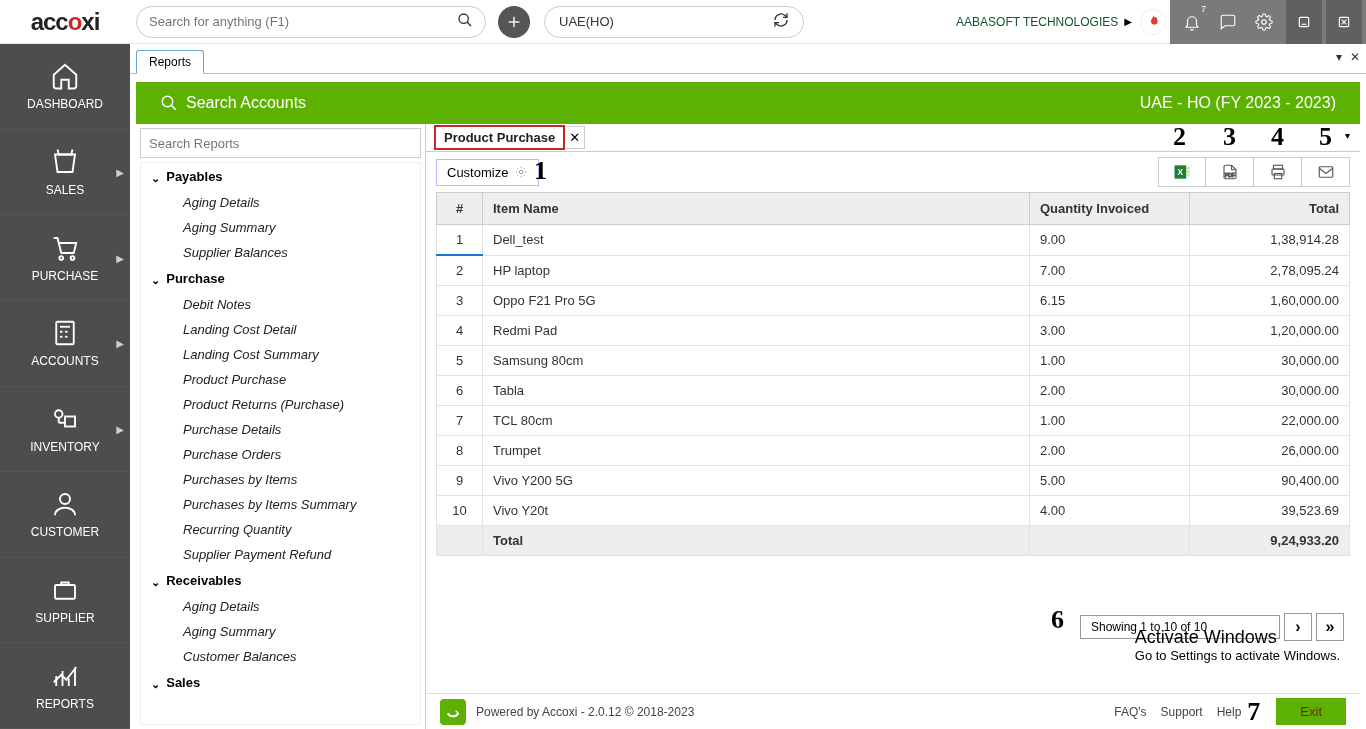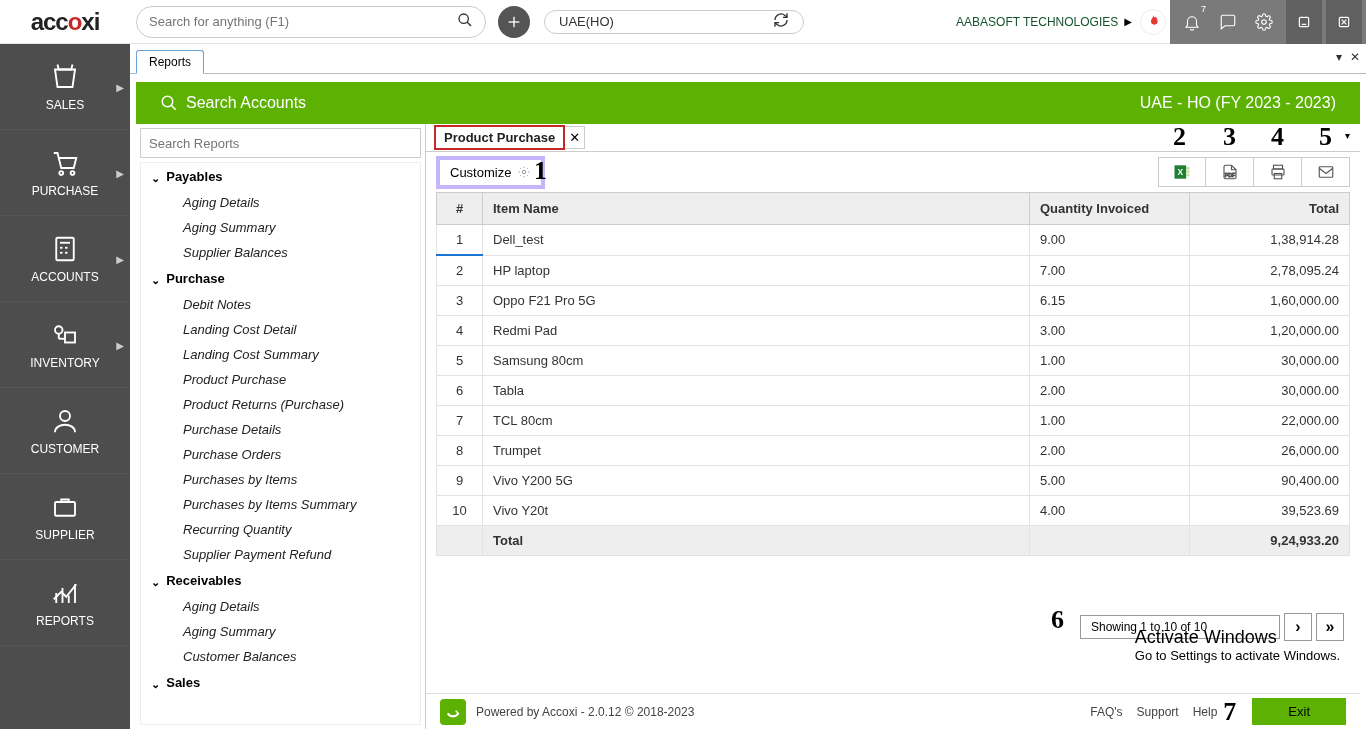--- a/index.html
+++ b/index.html
@@ -5,21 +5,21 @@
 * { box-sizing: border-box; margin: 0; padding: 0; font-family: "Segoe UI", Arial, sans-serif; }
 html, body { width: 1366px; height: 729px; overflow: hidden; background: #fff; }
 
 
 .topbar { height: 44px; display: flex; align-items: center; background: #fff; border-bottom: 1px solid #e5e5e5; }
 .logo { width: 130px; height: 44px; display: flex; align-items: center; justify-content: center; font-weight: 900; font-size: 24px; letter-spacing: -1px; color: #222; }
 .logo .red { color: #c62828; }
 .search-global { flex: 0 0 350px; height: 32px; margin-left: 6px; border: 1px solid #ccc; border-radius: 16px; display: flex; align-items: center; padding: 0 12px; color: #888; font-size: 13px; background:#fff;}
 .search-global input { border: none; outline: none; flex: 1; font-size: 13px; color:#333;}
 .round-btn { width: 32px; height: 32px; border-radius: 50%; background: #555; color: #fff; display:flex;align-items:center;justify-content:center;font-size:20px;margin-left:12px;cursor:pointer;}
-.company-pill { flex: 0 0 260px; height: 24px; margin-left: 14px; border: 1px solid #ccc; border-radius: 16px; display: flex; align-items: center; padding: 0 14px; font-size: 13px; color:#333; justify-content:space-between;}
+.company-pill { flex: 0 0 260px; height: 32px; margin-left: 14px; border: 1px solid #ccc; border-radius: 16px; display: flex; align-items: center; padding: 0 14px; font-size: 13px; color:#333; justify-content:space-between;}
 .topbar-spacer { flex: 1; }
 .org-name { font-size: 12px; color:#14532d; margin-right:6px;}
 .fire-badge { width:26px;height:26px;border-radius:50%;background:#fff;display:flex;align-items:center;justify-content:center;margin-right:4px;border:1px solid #eee;}
 .gray-tools { height:44px; background:#7a7a7a; display:flex; align-items:center; padding:0 4px;}
 .gray-tool { width:36px;height:44px;display:flex;align-items:center;justify-content:center;color:#fff;cursor:pointer;position:relative;}
 .gray-tool-d { width:36px;height:44px;display:flex;align-items:center;justify-content:center;color:#fff;cursor:pointer;background:#606060;margin-left:4px;}
 .gray-badge{position:absolute;top:4px;right:4px;font-size:9px;color:#fff;}
 
 
 .shell { display:flex; height: calc(729px - 44px); }
@@ -52,21 +52,21 @@
 .tree .hdr { font-weight:bold; padding:6px 10px; cursor:pointer;}
 .tree .hdr::before { content:"⌃"; display:inline-block; transform:rotate(180deg); margin-right:6px; font-size:11px;}
 .tree .leaf { padding:5px 10px 5px 42px; cursor:pointer; color:#222;font-style:italic;}
 
 
 .report-pane { flex:1; display:flex; flex-direction:column; position:relative;}
 .report-tabrow { height:28px; display:flex; align-items:center; border-bottom:1px solid #ccc; padding-left:8px; position:relative;}
 .report-tab { border:2px solid #c62828; padding:3px 8px; font-size:13px; font-weight:bold; color:#222; background:#fff;}
 .report-tab-close { width:20px; text-align:center; border:1px solid #ccc; border-left:none; padding:3px 0; font-size:13px; cursor:pointer;}
 .toolbar-row { height:40px; display:flex; align-items:center; padding:0 10px;}
-.customize { border:4px solid #c4b5fd; padding:5px 10px; font-size:13px; display:flex;align-items:center;gap:6px;cursor:pointer;}
+.customize { border:1px solid #c4b5fd; padding:5px 10px; font-size:13px; display:flex;align-items:center;gap:6px;cursor:pointer;}
 .export-btns { margin-left:auto; display:flex;}
 .export-btn { width:48px;height:30px;border:1px solid #ccc; border-left:none; display:flex;align-items:center;justify-content:center;cursor:pointer;}
 .export-btn:first-child{border-left:1px solid #ccc;}
 .annot { position:absolute; font-family:"Times New Roman",serif; font-weight:900; font-size:26px; color:#000; pointer-events:none;}
 
 
 .tbl-wrap { flex:1; margin:0 10px; overflow:auto;}
 table.rep { width:100%; border-collapse:collapse; font-size:13px;}
 table.rep th { background:#eeeeee; text-align:left; padding:8px 10px; border:1px solid #ccc; font-weight:600;color:#333;}
 table.rep th.num, table.rep td.num { text-align:right;}
@@ -81,21 +81,21 @@
 .watermark .sub { font-size:13px;}
 .pager { position:absolute; right:16px; top:0; display:flex; align-items:center; gap:4px;}
 .pager .info { border:1px solid #999; padding:4px 10px; font-size:12px; width:200px; background:#fff;}
 .pager .pbtn { width:28px;height:28px;border:1px solid #999;display:flex;align-items:center;justify-content:center;font-weight:bold;cursor:pointer;background:#fff;}
 
 
 .footer { height:36px; border-top:1px solid #ddd; display:flex;align-items:center; padding:0 14px; font-size:12px; color:#444;text-align:center;}
 .footer .logo-sq { width:26px;height:26px;border-radius:4px;background:#5cb103;margin-right:10px;display:flex;align-items:center;justify-content:center;}
 .footer .links { margin-left:auto; display:flex; gap:14px;}
 .footer .links span{cursor:pointer;}
-.exit-btn { background:#5cb103;color:#000000;padding:6px 36px;margin-left:16px;cursor:pointer;font-size:13px;}
+.exit-btn { background:#5cb103;color:#7f1d1d;padding:6px 24px;margin-left:16px;cursor:pointer;font-size:13px;}
 
 </style>
 </head>
 <body>
 
 <div class="topbar">
   <div class="logo">
     <span>acc</span>
       <span class="red">o</span>
       <span>xi</span>
@@ -165,20 +165,26 @@
           <line x1="8" y1="8" x2="16" y2="16"></line>
           <line x1="16" y1="8" x2="8" y2="16"></line>
         </svg>
     </div>
   </div>
 </div>
 
 <div class="shell">
 
   <div class="rail">
+    <div class="rail-item">
+      <svg viewBox="0 0 24 24">
+          <path d="M3 11l9-8 9 8v9a2 2 0 0 1-2 2h-4v-7h-6v7H5a2 2 0 0 1-2-2z"></path>
+        </svg>
+      <span>DASHBOARD</span>
+    </div>
     <div class="rail-item">
       <svg viewBox="0 0 24 24">
           <path d="M6 2l1 4h10l1-4"></path>
           <path d="M4 6h16l-2 14H6z"></path>
         </svg>
       <span>SALES</span>
         <span class="chev">▶</span>
     </div>
     <div class="rail-item">
       <svg viewBox="0 0 24 24">

